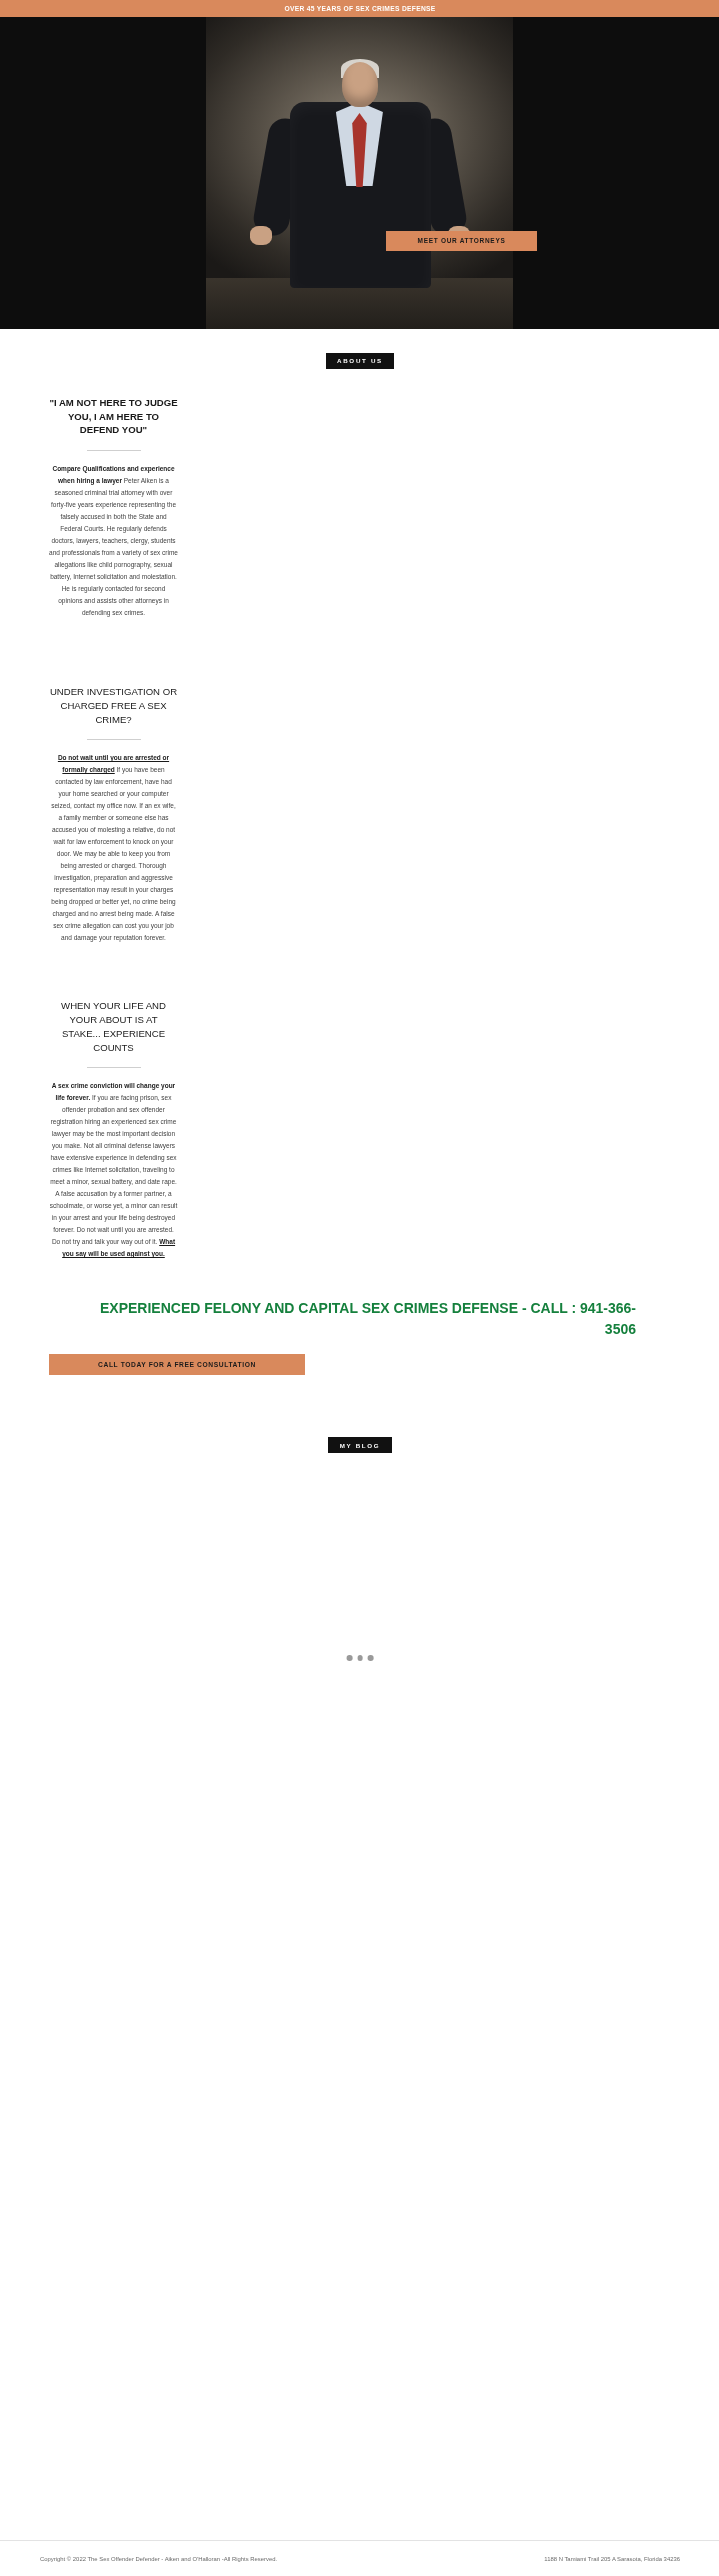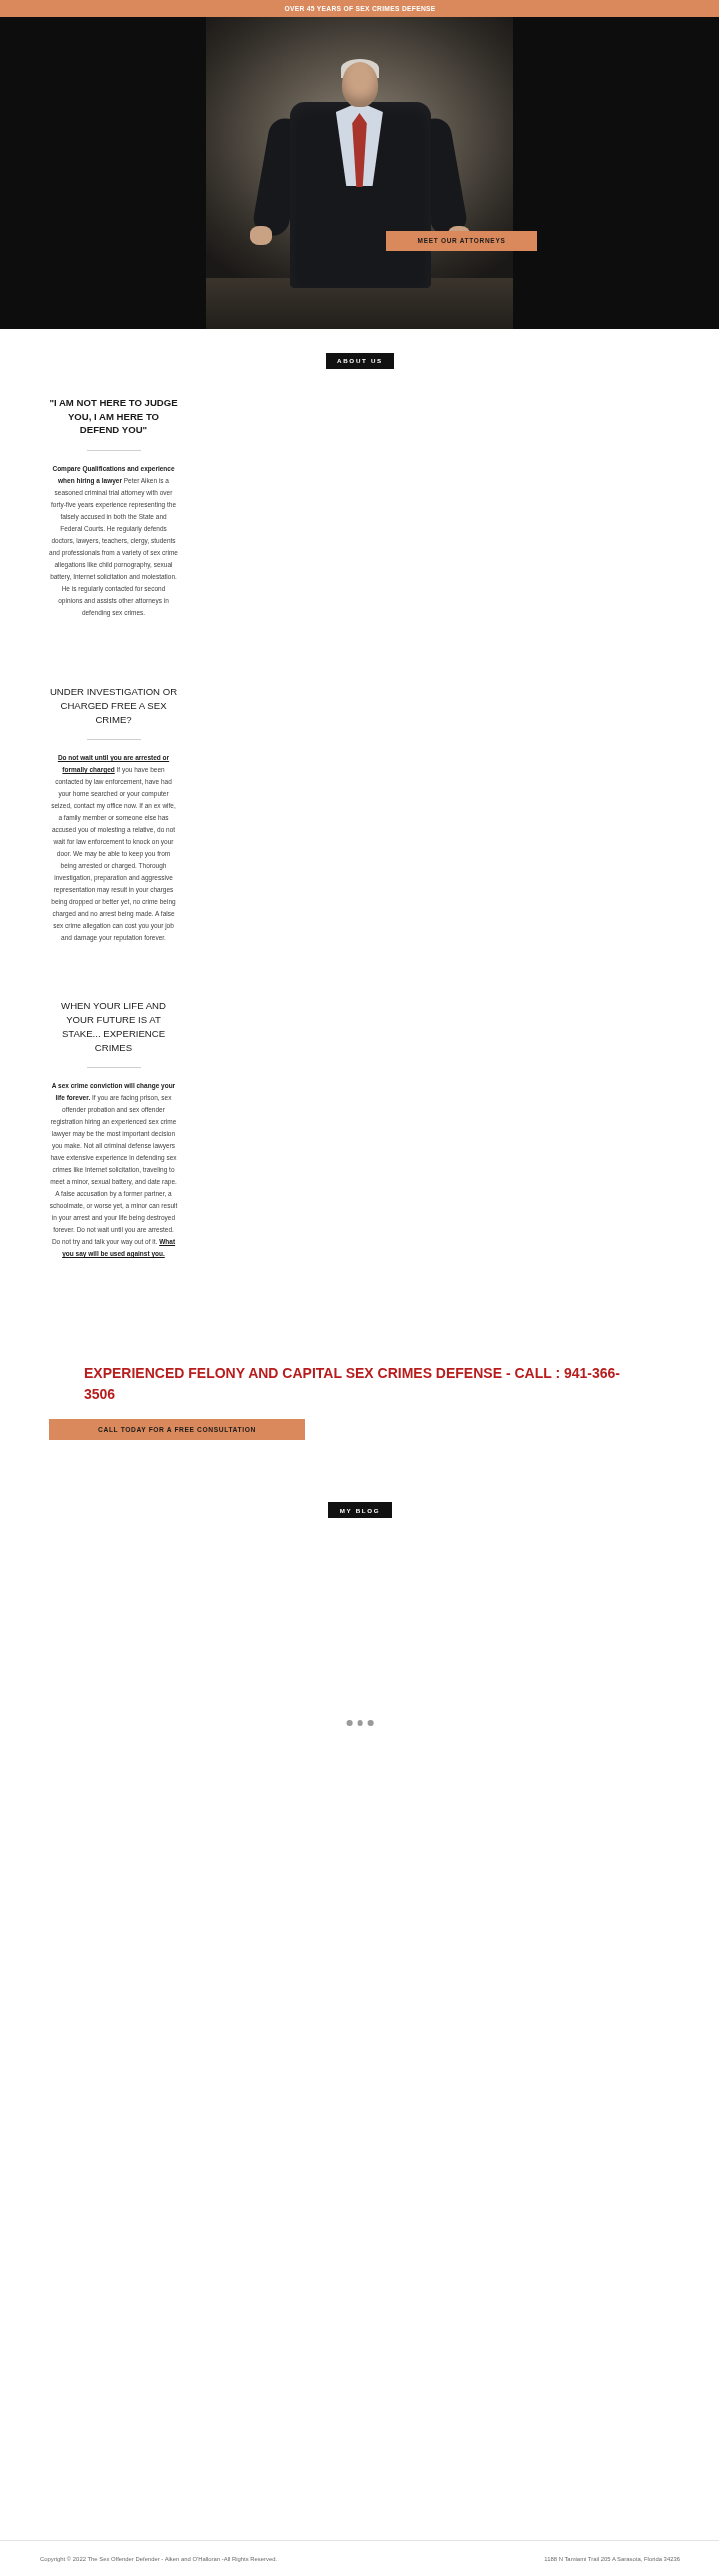--- a/index.html
+++ b/index.html
@@ -221,26 +221,26 @@
   }
   .col-body b { color: #1a1a1a; }
   .col-body u { text-decoration: underline; }
 
   .block-about { margin-top: 27px; }
   .block-invest { margin-top: 66px; }
   .block-stake { margin-top: 55px; }
 
   
   .headline {
-    margin-top: 103px;
-    text-align: left;
+    margin-top: 38px;
+    text-align: right;
     font-size: 14px;
     line-height: 1.45;
     font-weight: bold;
-    color: #b91c1c;
+    color: #15803d;
     padding: 0 84px;
   }
   .consult-btn {
     margin: 14.6px 0 0 49px;
     width: 256px;
     height: 21.4px;
     background: #d9895c;
     color: #1b1b1b;
     font-size: 6.7px;
     font-weight: bold;
@@ -329,21 +329,21 @@
     <p class="col-body"><b>Compare Qualifications and experience when hiring a lawyer</b><span> Peter Aiken is a seasoned criminal trial attorney with over forty-five years experience representing the falsely accused in both the State and Federal Courts.  He regularly defends doctors, lawyers, teachers, clergy, students and professionals from a variety of sex crime allegations like child pornography, sexual battery, Internet solicitation and molestation.  He is regularly contacted for second opinions and assists other attorneys in defending sex crimes.</span></p>
   </div>
 
   <div class="col block-invest">
     <h2 class="col-heading">UNDER INVESTIGATION OR CHARGED FREE A SEX CRIME?</h2>
     <div class="rule"></div>
     <p class="col-body"><b><u>Do not wait until you are arrested or formally charged</u></b><span> If you have been contacted by law enforcement, have had your home searched or your computer seized, contact my office now.  If an ex wife, a family member or someone else has accused you of molesting a relative, do not wait for law enforcement to knock on your door.  We may be able to keep you from being arrested or charged.  Thorough investigation, preparation and aggressive representation may result in your charges being dropped or better yet, no crime being charged and no arrest being made.  A false sex crime allegation can cost you your job and damage your reputation forever.</span></p>
   </div>
 
   <div class="col block-stake">
-    <h2 class="col-heading">WHEN YOUR LIFE AND YOUR FUTURE IS AT STAKE... EXPERIENCE CRIMES</h2>
+    <h2 class="col-heading">WHEN YOUR LIFE AND YOUR ABOUT IS AT STAKE... EXPERIENCE COUNTS</h2>
     <div class="rule"></div>
     <p class="col-body"><b>A sex crime conviction will change your life forever.</b><span>  If you are facing prison, sex offender probation and sex offender registration hiring an experienced sex crime lawyer may be the most important decision you make.  Not all criminal defense lawyers have extensive experience in defending sex crimes like Internet solicitation, traveling to meet a minor, sexual battery, and date rape.  A false accusation by a former partner, a schoolmate, or worse yet, a minor can result in your arrest and your life being destroyed forever.  Do not wait until you are arrested.  Do not try and talk your way out of it.  </span><b><u>What you say will be used against you.</u></b></p>
   </div>
 
   <div class="headline">EXPERIENCED FELONY AND CAPITAL SEX CRIMES DEFENSE - CALL : 941-366-3506</div>
   <button class="consult-btn">CALL TODAY FOR A FREE CONSULTATION</button>
 
   <div class="pill-wrap blog-label-wrap">
     <span class="pill">MY BLOG</span>
   </div>

